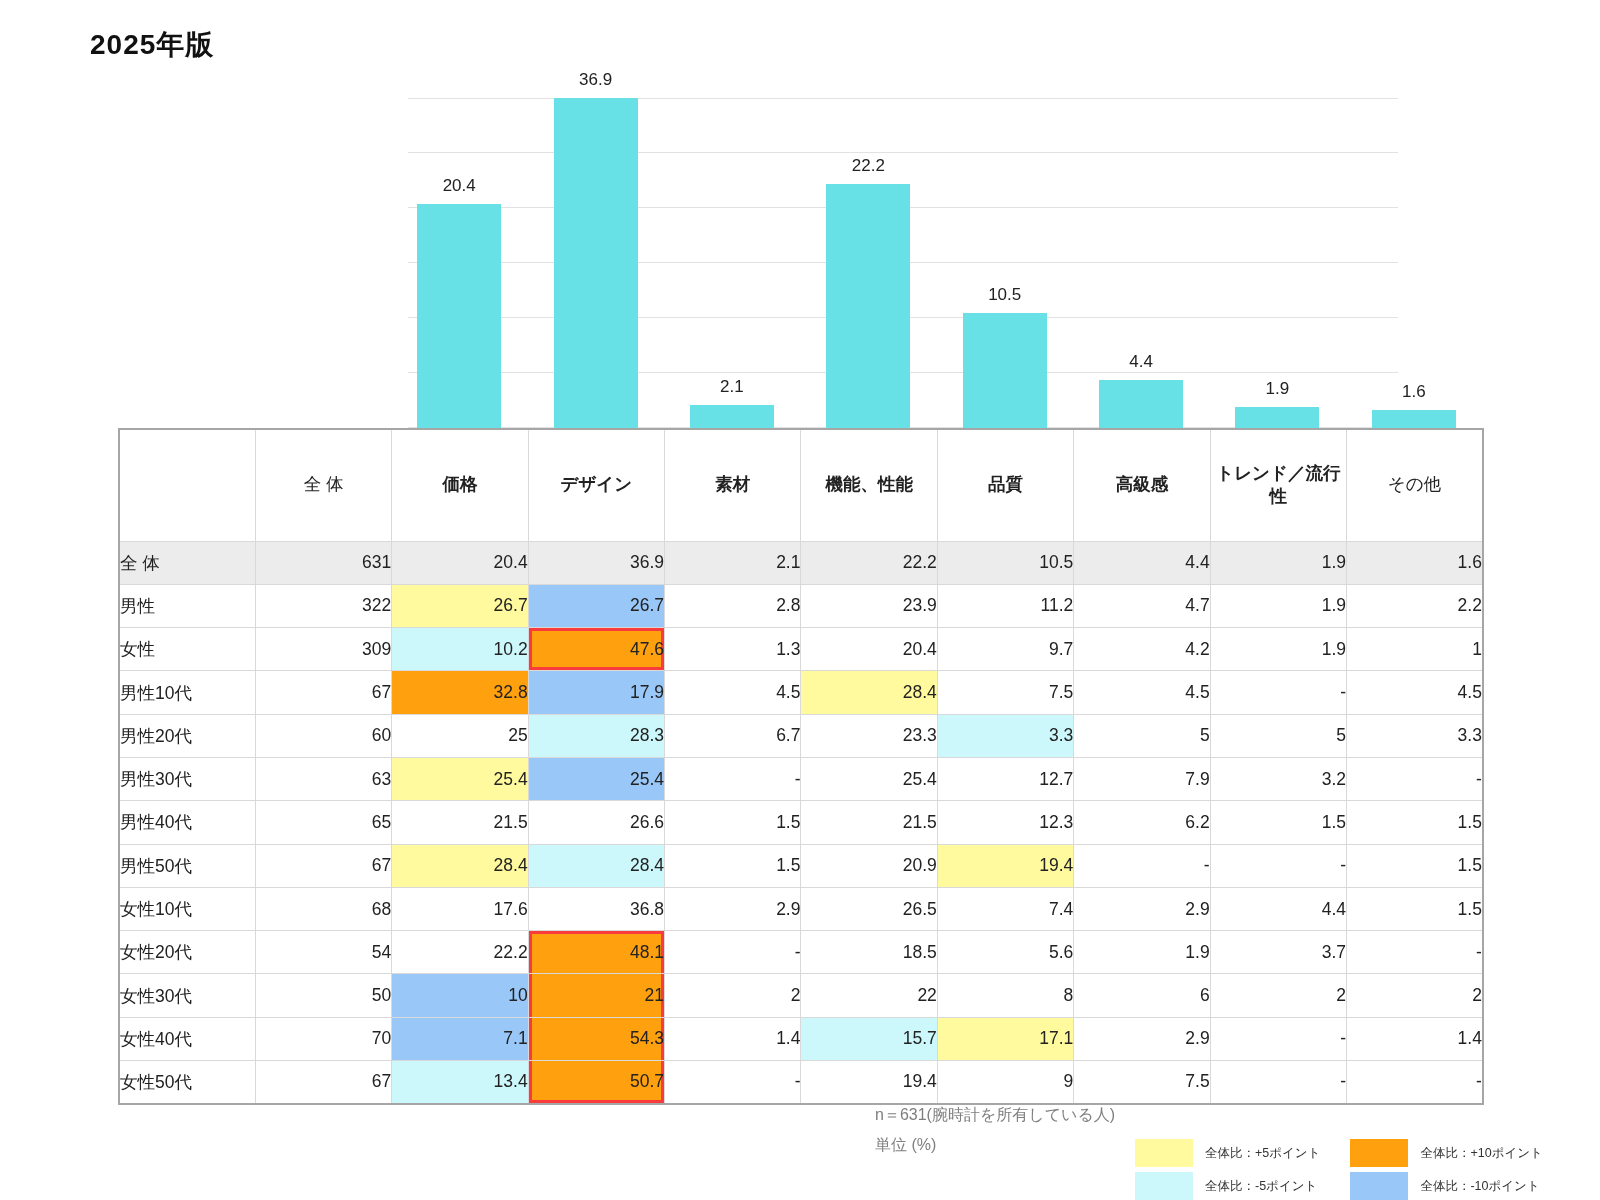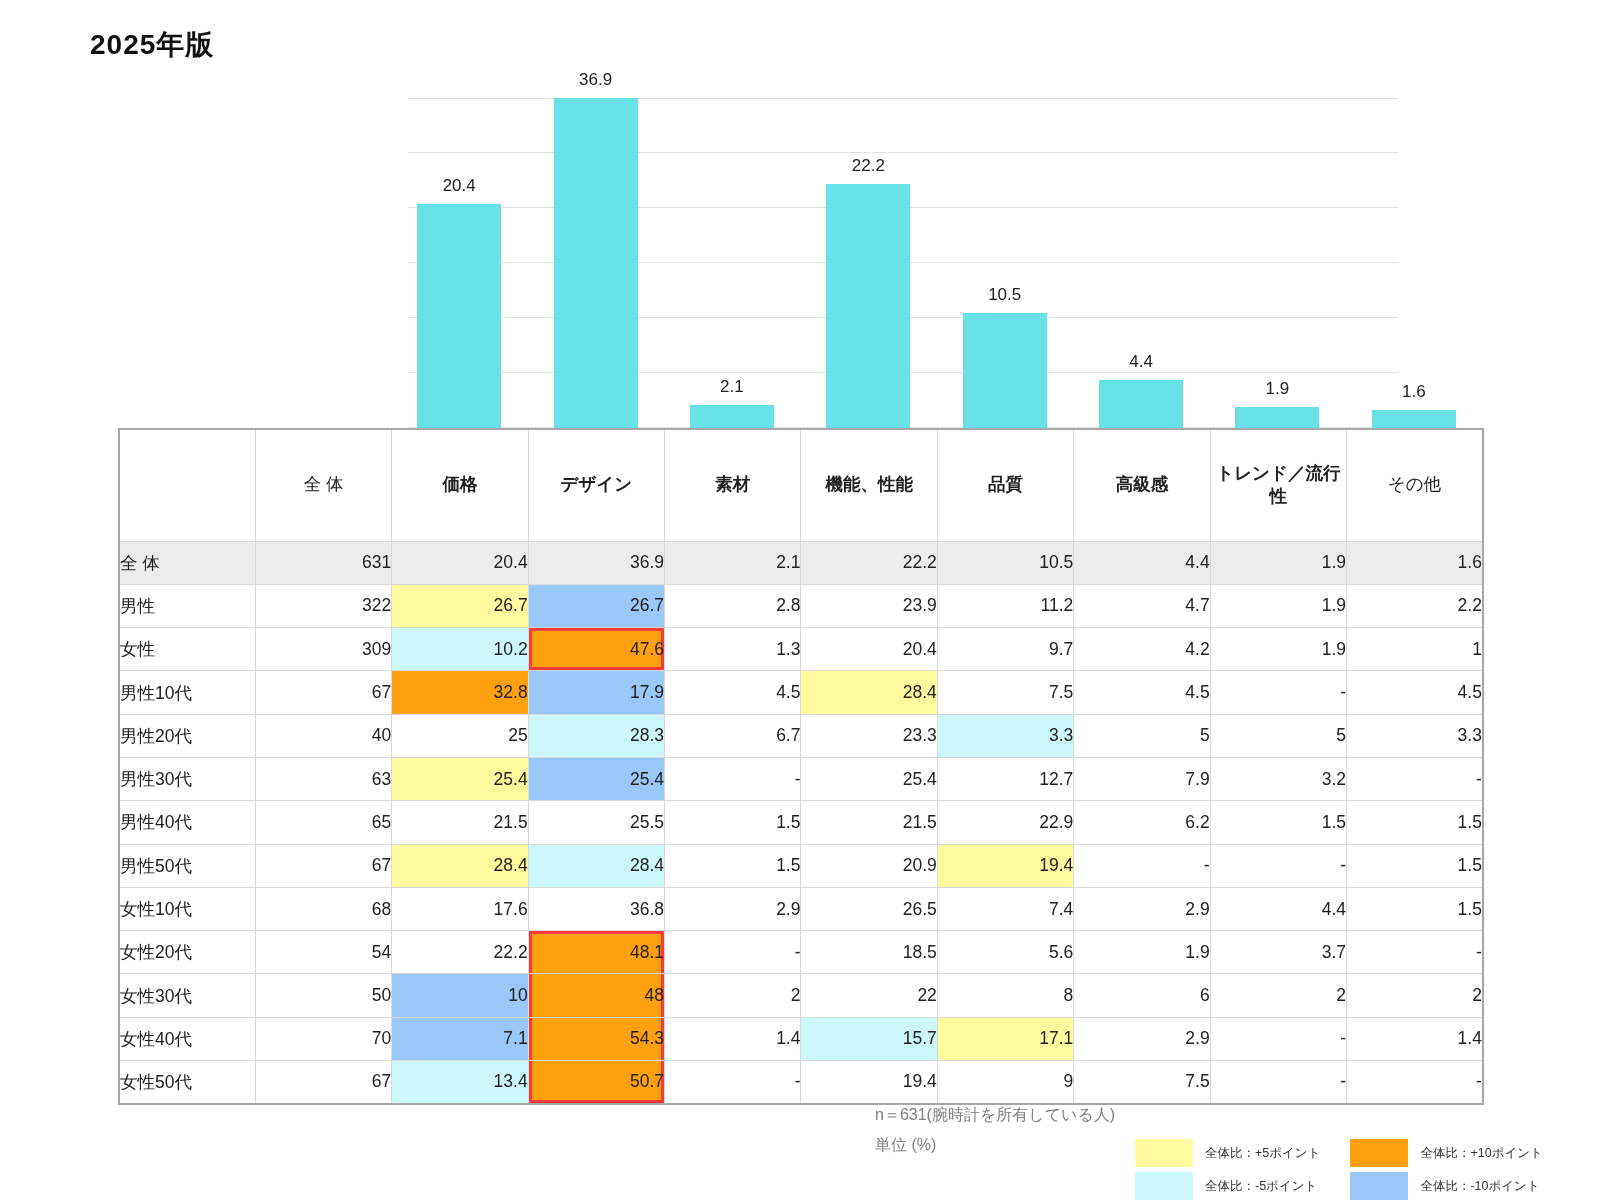--- a/index.html
+++ b/index.html
@@ -187,21 +187,21 @@
           <td class="val hl-minus10" data-name="table-cell">17.9</td>
           <td class="val" data-name="table-cell">4.5</td>
           <td class="val hl-plus5" data-name="table-cell">28.4</td>
           <td class="val" data-name="table-cell">7.5</td>
           <td class="val" data-name="table-cell">4.5</td>
           <td class="val" data-name="table-cell">-</td>
           <td class="val" data-name="table-cell">4.5</td>
         </tr>
         <tr data-name="table-row-男性20代">
           <th class="row-label" data-name="row-label">男性20代</th>
-          <td class="val" data-name="table-cell-n">40</td>
+          <td class="val" data-name="table-cell-n">60</td>
           <td class="val" data-name="table-cell">25</td>
           <td class="val hl-minus5" data-name="table-cell">28.3</td>
           <td class="val" data-name="table-cell">6.7</td>
           <td class="val" data-name="table-cell">23.3</td>
           <td class="val hl-minus5" data-name="table-cell">3.3</td>
           <td class="val" data-name="table-cell">5</td>
           <td class="val" data-name="table-cell">5</td>
           <td class="val" data-name="table-cell">3.3</td>
         </tr>
         <tr data-name="table-row-男性30代">
@@ -213,24 +213,24 @@
           <td class="val" data-name="table-cell">25.4</td>
           <td class="val" data-name="table-cell">12.7</td>
           <td class="val" data-name="table-cell">7.9</td>
           <td class="val" data-name="table-cell">3.2</td>
           <td class="val" data-name="table-cell">-</td>
         </tr>
         <tr data-name="table-row-男性40代">
           <th class="row-label" data-name="row-label">男性40代</th>
           <td class="val" data-name="table-cell-n">65</td>
           <td class="val" data-name="table-cell">21.5</td>
-          <td class="val" data-name="table-cell">25.5</td>
+          <td class="val" data-name="table-cell">26.6</td>
           <td class="val" data-name="table-cell">1.5</td>
           <td class="val" data-name="table-cell">21.5</td>
-          <td class="val" data-name="table-cell">22.9</td>
+          <td class="val" data-name="table-cell">12.3</td>
           <td class="val" data-name="table-cell">6.2</td>
           <td class="val" data-name="table-cell">1.5</td>
           <td class="val" data-name="table-cell">1.5</td>
         </tr>
         <tr data-name="table-row-男性50代">
           <th class="row-label" data-name="row-label">男性50代</th>
           <td class="val" data-name="table-cell-n">67</td>
           <td class="val hl-plus5" data-name="table-cell">28.4</td>
           <td class="val hl-minus5" data-name="table-cell">28.4</td>
           <td class="val" data-name="table-cell">1.5</td>
@@ -261,21 +261,21 @@
           <td class="val" data-name="table-cell">18.5</td>
           <td class="val" data-name="table-cell">5.6</td>
           <td class="val" data-name="table-cell">1.9</td>
           <td class="val" data-name="table-cell">3.7</td>
           <td class="val" data-name="table-cell">-</td>
         </tr>
         <tr data-name="table-row-女性30代">
           <th class="row-label" data-name="row-label">女性30代</th>
           <td class="val" data-name="table-cell-n">50</td>
           <td class="val hl-minus10" data-name="table-cell">10</td>
-          <td class="val hl-plus10 red-mid" data-name="table-cell">48</td>
+          <td class="val hl-plus10 red-mid" data-name="table-cell">21</td>
           <td class="val" data-name="table-cell">2</td>
           <td class="val" data-name="table-cell">22</td>
           <td class="val" data-name="table-cell">8</td>
           <td class="val" data-name="table-cell">6</td>
           <td class="val" data-name="table-cell">2</td>
           <td class="val" data-name="table-cell">2</td>
         </tr>
         <tr data-name="table-row-女性40代">
           <th class="row-label" data-name="row-label">女性40代</th>
           <td class="val" data-name="table-cell-n">70</td>

